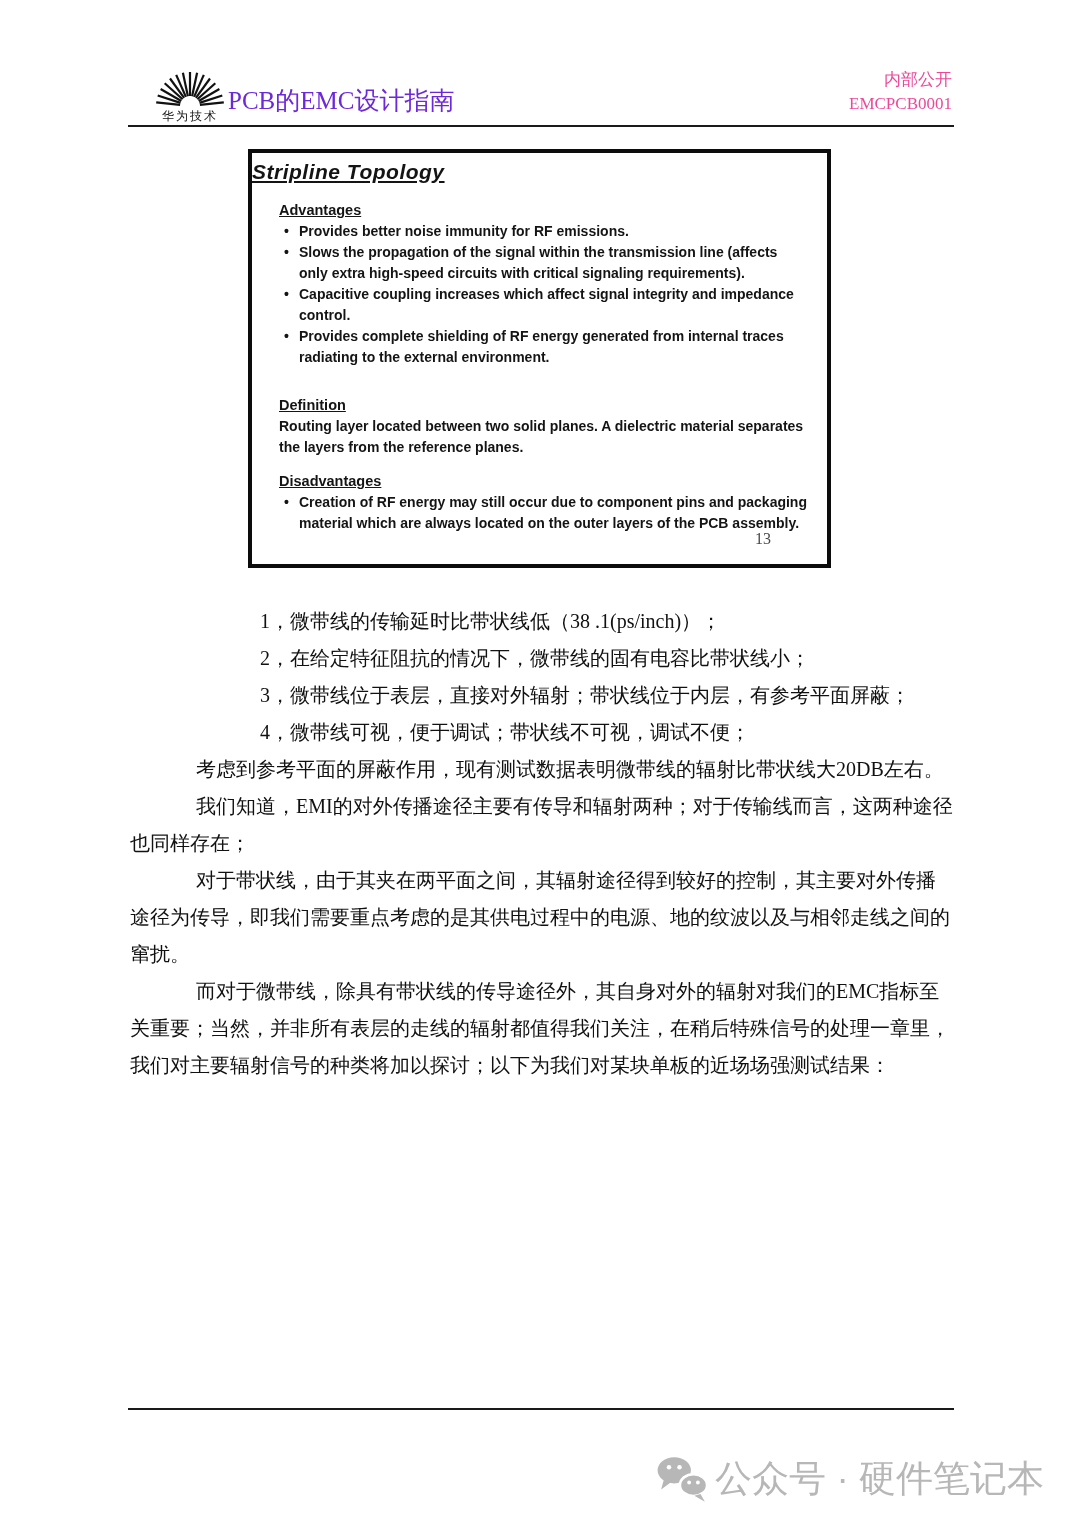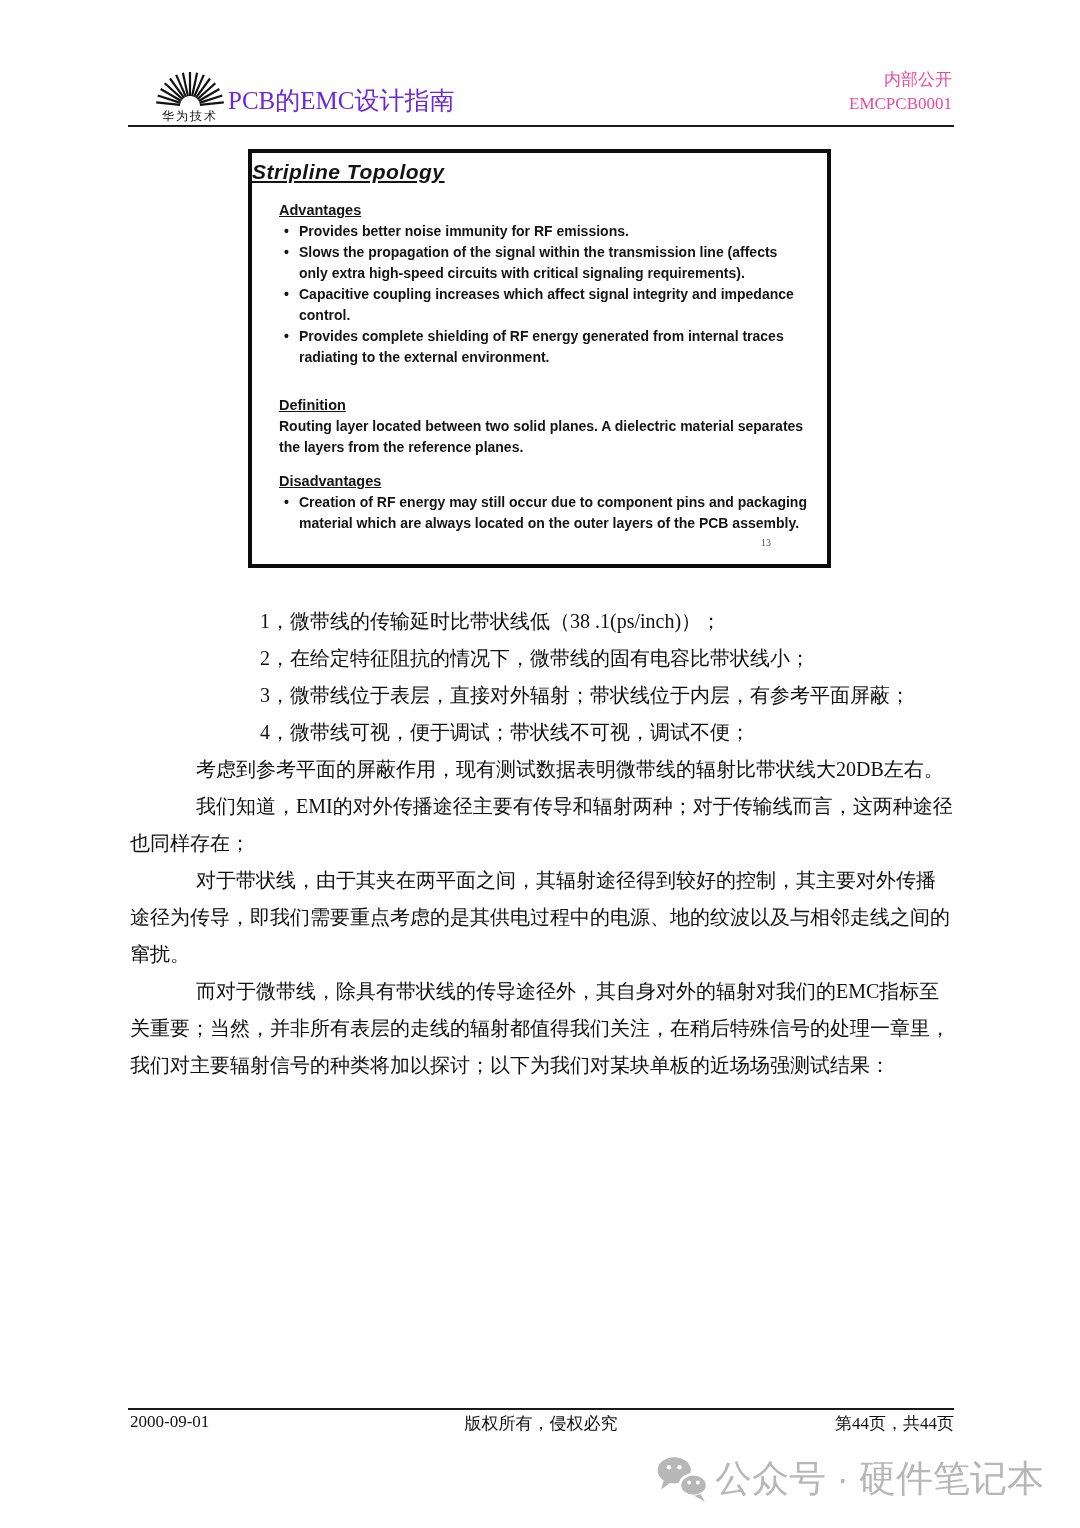--- a/index.html
+++ b/index.html
@@ -36,21 +36,21 @@
   .sec-definition   { margin-top:27px; }
   .sec-advantages   { margin-top:16px; }
   .sec-disadvantages{ margin-top:13px; }
   .slide-heading { text-decoration:underline; font-size:14.5px; }
   .slide ul { list-style:none; }
   .slide li { position:relative; padding-left:20px; }
   .slide li::before { content:"\2022"; position:absolute; left:5px; }
   .slide-number {
     position:absolute; right:56px; bottom:16px;
     font-family:"Liberation Serif", serif; font-weight:normal;
-    font-size:10px; color:#4a4a4a;
+    font-size:16px; color:#4a4a4a;
   }
 
   
   .body-text { position:absolute; left:130px; top:603px; width:824px; font-size:20px; line-height:37px; color:#111; }
   .para-indent { text-indent:66px; }
   .num-item { padding-left:130px; }
 
   
   .footer-rule { position:absolute; left:128px; top:1408px; width:826px; height:2px; background:#1a1a1a; }
   .footer { position:absolute; left:128px; top:1412px; width:826px; height:28px; font-size:17px; color:#111; }
@@ -138,25 +138,20 @@
     <div class="num-item">2，在给定特征阻抗的情况下，微带线的固有电容比带状线小；</div>
     <div class="num-item">3，微带线位于表层，直接对外辐射；带状线位于内层，有参考平面屏蔽；</div>
     <div class="num-item">4，微带线可视，便于调试；带状线不可视，调试不便；</div>
     <div class="para-indent">考虑到参考平面的屏蔽作用，现有测试数据表明微带线的辐射比带状线大20DB左右。</div>
     <div class="para-indent">我们知道，EMI的对外传播途径主要有传导和辐射两种；对于传输线而言，这两种途径也同样存在；</div>
     <div class="para-indent">对于带状线，由于其夹在两平面之间，其辐射途径得到较好的控制，其主要对外传播途径为传导，即我们需要重点考虑的是其供电过程中的电源、地的纹波以及与相邻走线之间的窜扰。</div>
     <div class="para-indent">而对于微带线，除具有带状线的传导途径外，其自身对外的辐射对我们的EMC指标至关重要；当然，并非所有表层的走线的辐射都值得我们关注，在稍后特殊信号的处理一章里，我们对主要辐射信号的种类将加以探讨；以下为我们对某块单板的近场场强测试结果：</div>
   </div>
 
   <div class="footer-rule"></div>
-  <div class="footer">
-    <span class="footer-date">2000-09-01</span>
-    <span class="footer-copyright">版权所有，侵权必究</span>
-    <span class="footer-pageinfo">第44页，共44页</span>
-  </div>
 
   <div class="watermark">
     <span>
       <svg width="56" height="48" viewBox="0 0 64 54">
         <g fill="#b7b7b7">
           <ellipse cx="22" cy="17" rx="19" ry="15"></ellipse>
           <polygon points="10,28 7,39 19,30"></polygon>
         </g>
         <circle cx="16" cy="13.5" r="2.6" fill="#ffffff"></circle>
         <circle cx="28" cy="13.5" r="2.6" fill="#ffffff"></circle>

